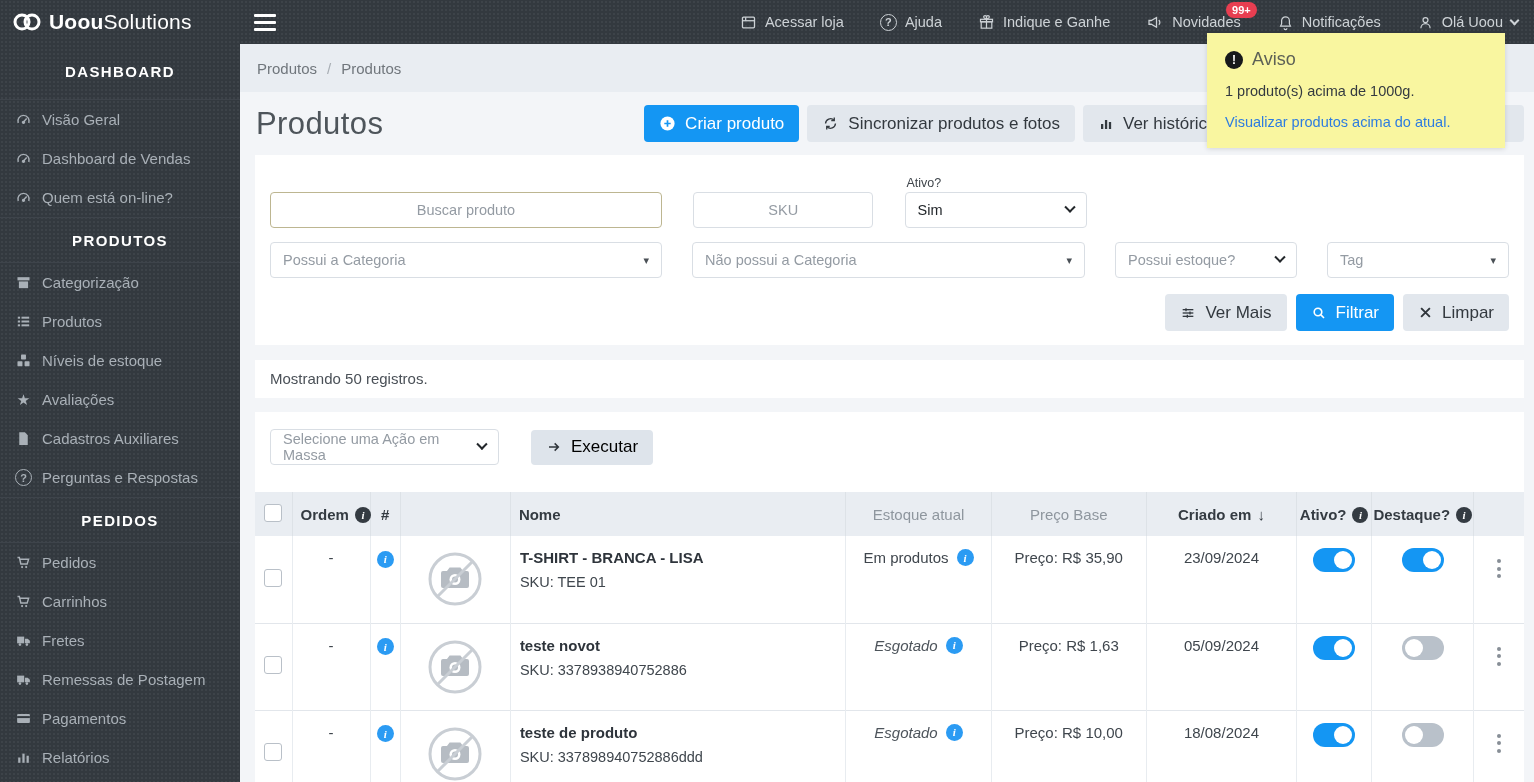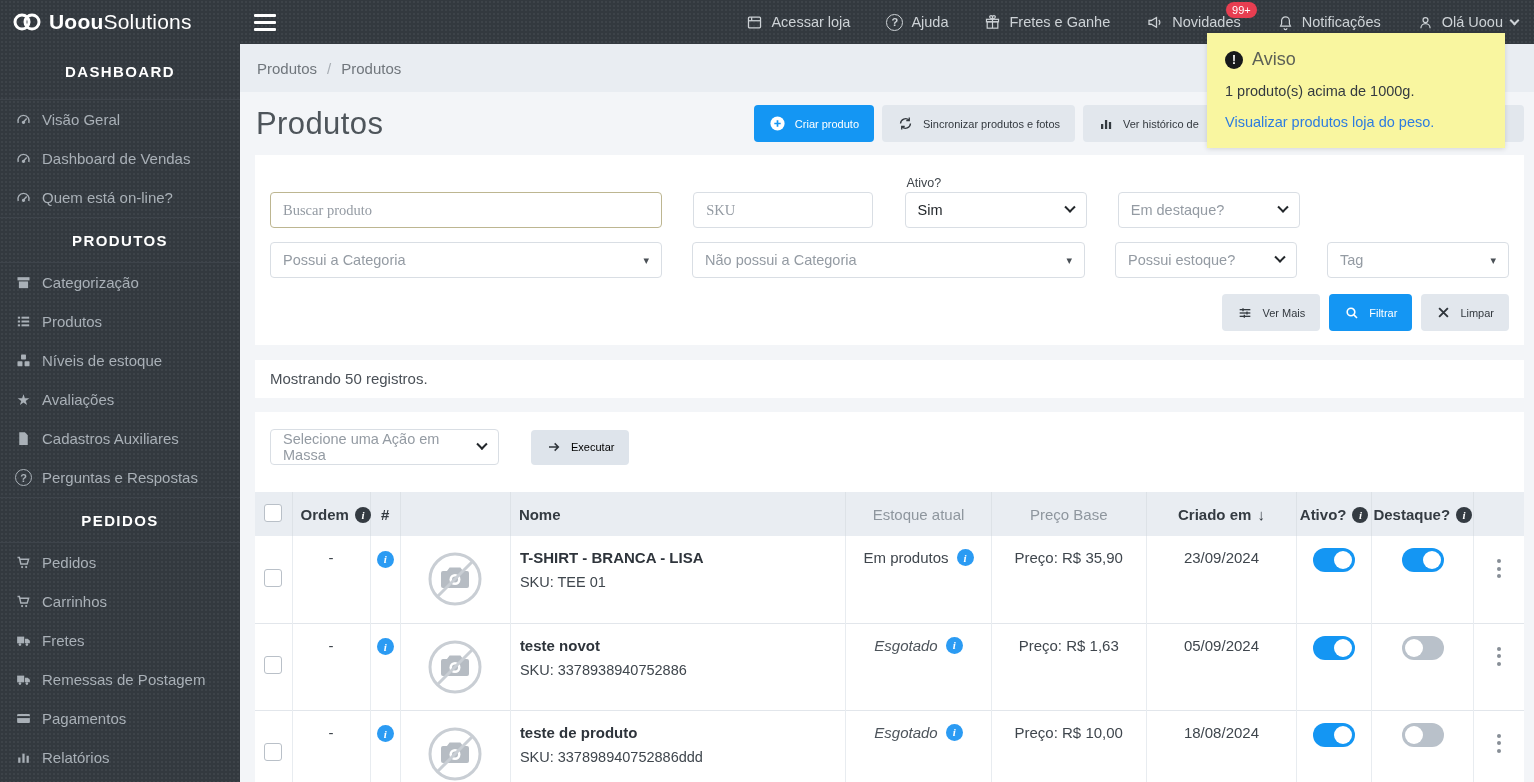--- a/index.html
+++ b/index.html
@@ -14,21 +14,21 @@
   .logo-text { color:#fff; font-size:21px; letter-spacing:.2px; white-space:nowrap; }
   .logo-text .b { font-weight:700; }
   .logo-text .l { font-weight:300; }
   .hamburger { margin-left:10px; display:flex; flex-direction:column; gap:4px; cursor:pointer; padding:4px; }
   .hamburger span { width:22px; height:3px; background:#fff; border-radius:1px; }
   .topnav { margin-left:auto; display:flex; align-items:center; gap:36px; padding-right:16px;
             color:#cdd2d6; font-size:14.5px; }
   .topnav-item { display:flex; align-items:center; gap:8px; position:relative; cursor:pointer; white-space:nowrap; }
   .topnav-item svg { display:block; }
   .badge99 { position:absolute; top:-11px; right:-16px; background:#e83e51; color:#fff;
-             font-size:11px; font-weight:400; border-radius:9px; padding:2px 6px; line-height:1.1; }
+             font-size:11px; font-weight:700; border-radius:9px; padding:2px 6px; line-height:1.1; }
   .chev { width:7px; height:7px; border-right:2px solid #cdd2d6; border-bottom:2px solid #cdd2d6;
           transform:rotate(45deg); margin-top:-4px; }
 
   
   .q-circle, .i-circle, .excl {
     border-radius:50%; display:inline-flex; align-items:center; justify-content:center;
     flex:0 0 auto; font-weight:700; }
   .q-circle { width:17px; height:17px; border:1.6px solid currentColor; font-size:11px; }
   .q-circle::before { content:"?"; }
   .i-circle { width:17px; height:17px; background:#2b9bf3; color:#fff; font-size:11px; }
@@ -53,40 +53,40 @@
 
   
   .content { margin-left:240px; padding-top:44px; }
   .breadcrumb { height:48px; background:#e9edf2; display:flex; align-items:center; gap:10px;
                 padding:0 17px; font-size:15px; color:#70767c; }
   .breadcrumb .sep { color:#a8aeb4; }
   .page-head { display:flex; align-items:center; padding:13px 10px 13px 16px; }
   .page-title { font-size:31px; font-weight:300; color:#4e555b; letter-spacing:.4px; }
   .head-buttons { margin-left:auto; display:flex; align-items:center; gap:8px; }
   .btn { height:37px; display:inline-flex; align-items:center; gap:9px; padding:16px 15px;
-         border:none; border-radius:4px; font-size:11px; cursor:pointer;
+         border:none; border-radius:4px; font-size:17px; cursor:pointer;
          font-family:inherit; white-space:nowrap; }
   .btn-primary { background:#1496f3; color:#fff; }
   .btn-light { background:#e2e7ed; color:#33393f; }
   .btn-hist { min-width:360px; justify-content:flex-start; }
   .btn-info { width:73px; justify-content:center; }
 
   .card { background:#fff; margin:0 10px 0 15px; }
 
   
   .filter-card { padding:20px 15px 14px; }
   .filter-grid1 { display:grid; grid-template-columns:392px 180px 182px 182px 178px;
                   justify-content:space-between; }
   .filter-grid2 { display:grid; grid-template-columns:392px 393px 182px 182px;
                   justify-content:space-between; margin-top:14px; }
   .ctl { height:36px; border:1px solid #d9dee4; border-radius:4px; background:#fff;
          display:flex; align-items:center; padding:0 12px; font-size:14.5px; color:#949ba3;
          position:relative; cursor:pointer; }
   .ctl input { border:none; outline:none; width:100%; font-size:14.5px; color:#3c434a;
-               font-family:Liberation Serif, serif; }
+               font-family:Liberation Sans, sans-serif;text-align:center; }
   .ctl input::placeholder { color:#949ba3; }
   .ctl.search-hl { border-color:#bdb691; }
   .ctl .value { color:#23272b; }
   .caret { margin-left:auto; color:#4a5056; font-size:11px; line-height:1; }
   .caret::before { content:"▾"; }
   .sel-chev { margin-left:auto; width:8px; height:8px; border-right:2.2px solid #23272b;
               border-bottom:2.2px solid #23272b; transform:rotate(45deg) translate(-2px,-2px); }
   .ctl-label { position:absolute; top:-17px; left:1px; font-size:12.5px; color:#3f454b; }
   .row-with-label { margin-top:17px; }
   .filter-actions { display:flex; justify-content:flex-end; gap:9px; margin-top:16px; }
@@ -167,21 +167,21 @@
       <span>Ajuda</span>
     </div>
     <div class="topnav-item">
       <svg width="17" height="17" viewBox="0 0 24 24" fill="none" stroke="currentColor" stroke-width="1.7">
         <rect x="4.5" y="11" width="15" height="9"></rect>
           <rect x="3.5" y="7.5" width="17" height="3.5"></rect>
         <path d="M12 7.5V20"></path>
           <path d="M12 7.3C10.5 6.8 8 6.3 8 4.3a1.9 1.9 0 0 1 4 0z"></path>
         <path d="M12 7.3c1.5-.5 4-1 4-3a1.9 1.9 0 0 0-4 0z"></path>
       </svg>
-      <span>Fretes e Ganhe</span>
+      <span>Indique e Ganhe</span>
     </div>
     <div class="topnav-item">
       <svg width="18" height="18" viewBox="0 0 24 24" fill="none" stroke="currentColor" stroke-width="1.7">
         <path d="M4 10v5h3l7 4V6l-7 4H4z"></path>
           <path d="M17 9.5a3.8 3.8 0 0 1 0 6"></path>
       </svg>
       <span>Novidades</span>
       <span class="badge99">99+</span>
     </div>
     <div class="topnav-item">
@@ -371,24 +371,20 @@
     <div class="filter-grid1 row-with-label">
       <div class="ctl search-hl">
         <input placeholder="Buscar produto" style="">
       </div>
       <div class="ctl">
         <input placeholder="SKU" style="">
       </div>
       <div class="ctl">
         <span class="ctl-label">Ativo?</span>
         <span class="value">Sim</span>
-        <span class="sel-chev"></span>
-      </div>
-      <div class="ctl">
-        <span>Em destaque?</span>
         <span class="sel-chev"></span>
       </div>
     </div>
     <div class="filter-grid2">
       <div class="ctl">
         <span>Possui a Categoria</span>
         <span class="caret"></span>
       </div>
       <div class="ctl">
         <span>Não possui a Categoria</span>
@@ -589,14 +585,14 @@
     </table>
   </div>
 </div>
 
 <div class="alert-pop">
   <div class="alert-title">
     <span class="excl"></span>
     <span>Aviso</span>
   </div>
   <div class="alert-msg">1 produto(s) acima de 1000g.</div>
-  <div class="alert-link">Visualizar produtos loja do peso.</div>
+  <div class="alert-link">Visualizar produtos acima do atual.</div>
 </div>
 
 </body></html>

